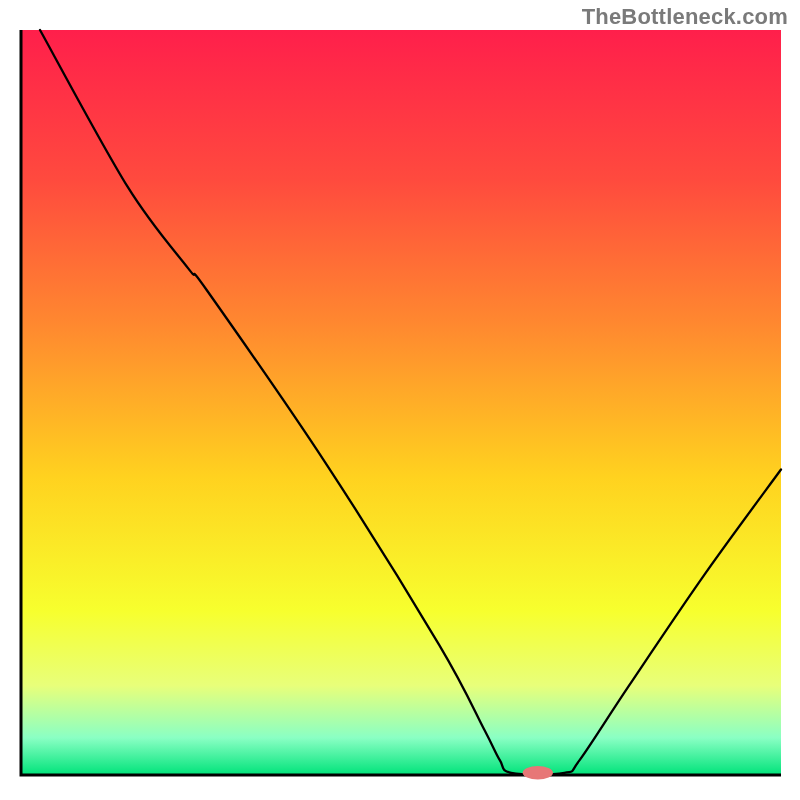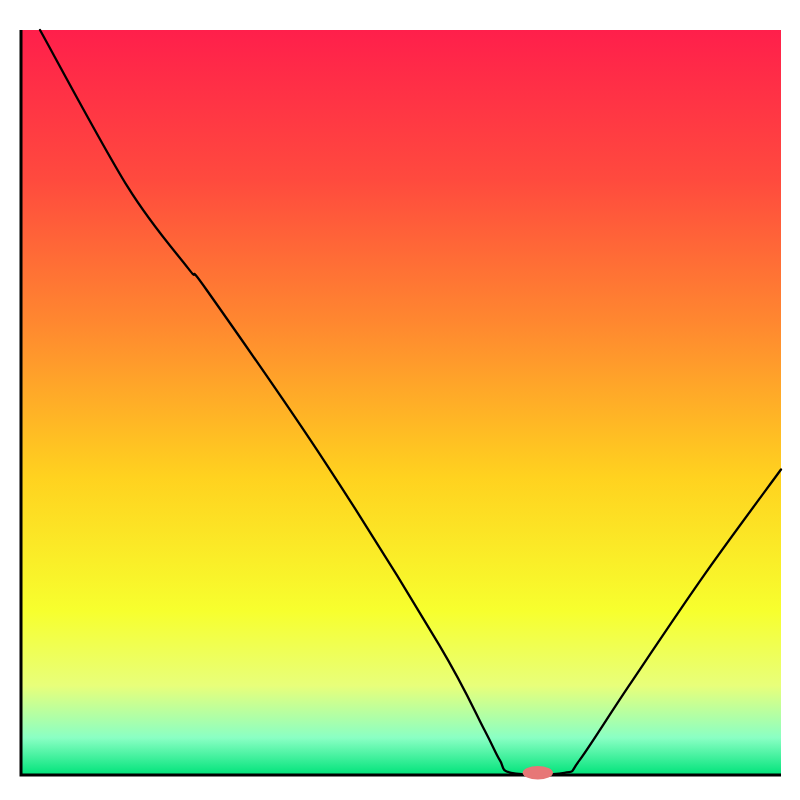--- a/index.html
+++ b/index.html
@@ -30,20 +30,21 @@
     left: 0;
     top: 0;
     width: 800px;
     height: 800px;
   }
 </style>
 </head>
 <body>
 
 <div class="stage">
+  <div class="watermark">TheBottleneck.com</div>
 
   <svg class="plot" viewBox="0 0 800 800">
     <defs>
       <linearGradient id="bg-grad" x1="0" y1="0" x2="0" y2="1">
           <stop offset="0%" stop-color="#ff1f4b"></stop>
           <stop offset="20%" stop-color="#ff4a3e"></stop>
           <stop offset="40%" stop-color="#ff8a2f"></stop>
           <stop offset="60%" stop-color="#ffd21f"></stop>
           <stop offset="78%" stop-color="#f7ff2e"></stop>
           <stop offset="88%" stop-color="#e8ff7a"></stop>

